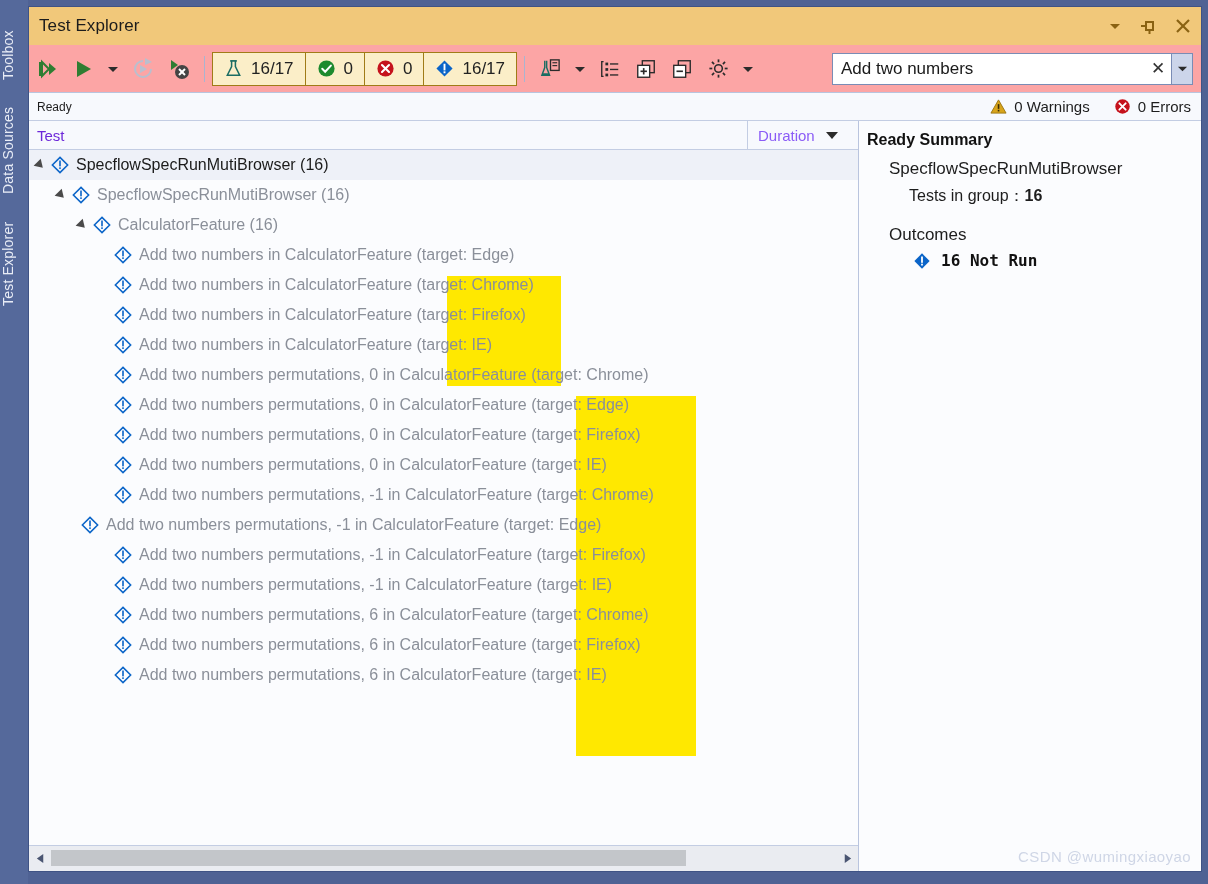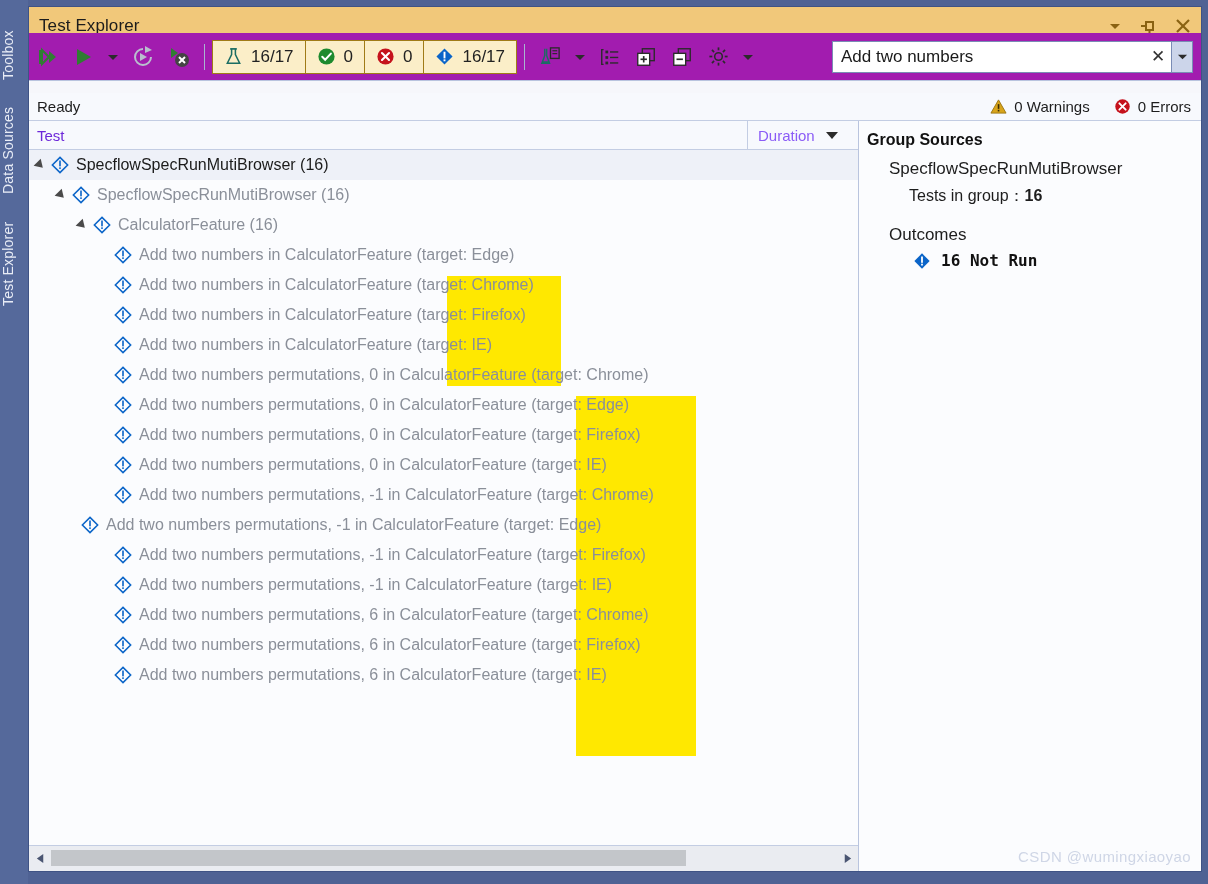--- a/index.html
+++ b/index.html
@@ -66,22 +66,22 @@
   }
   .tb-btn {
     width: 20px; height: 20px;
     display: flex; align-items: center; justify-content: center;
     color: #8a6212;
     cursor: default;
   }
 
   
   .toolbar {
-    position: absolute; left: 0; top: 26px; right: 0; height: 48px;
-    background: #a21caf;
+    position: absolute; left: 0; top: 38px; right: 0; height: 48px;
+    background: #fca5a5;
     display: flex; align-items: center;
     border-bottom: 1px solid #b9c4de;
     box-sizing: border-box;
   }
   .tbar-btn {
     width: 30px; height: 30px;
     display: flex; align-items: center; justify-content: center;
     margin: 0 3px;
   }
   .tbar-btn.small { width: 18px; }
@@ -141,21 +141,21 @@
 
   
   .statusbar {
     position: absolute; left: 0; top: 86px; right: 0; height: 28px;
     background: #f7f9fd;
     border-bottom: 1px solid #c3cde3;
     display: flex; align-items: center;
     box-sizing: border-box;
   }
   .status-ready {
-    margin-left: 8px; font-size: 15px; color: #1d1d1d;
+    margin-left: 8px; font-size: 12px; color: #1d1d1d;
   }
   .status-right {
     margin-left: auto; margin-right: 10px;
     display: flex; align-items: center; gap: 24px;
     font-size: 15px; color: #1d1d1d;
   }
   .status-item { display: flex; align-items: center; gap: 7px; }
 
   
   .content {
@@ -741,21 +741,21 @@
           </div>
           <div class="hs-arrow">
             <svg width="11" height="11" viewBox="0 0 12 12">
                 <polygon points="3,1 3,11 10,6" fill="#4a5572"></polygon>
               </svg>
           </div>
         </div>
       </div>
 
       <div class="right-pane">
-        <div class="gs-title">Group Sources</div>
+        <div class="gs-title">Ready Summary</div>
         <div class="gs-group">SpecflowSpecRunMutiBrowser</div>
         <div class="gs-tests">
           <span>Tests in group：</span><b>16</b>
         </div>
         <div class="gs-outcomes">Outcomes</div>
         <div class="gs-outcome-row">
           <svg width="18" height="18" viewBox="0 0 20 20">
             <polygon points="10,1.5 18.5,10 10,18.5 1.5,10" fill="#0a64c8"></polygon>
             <rect x="9" y="5" width="2" height="7" fill="#fff"></rect>
             <rect x="9" y="13" width="2" height="2" fill="#fff"></rect>

